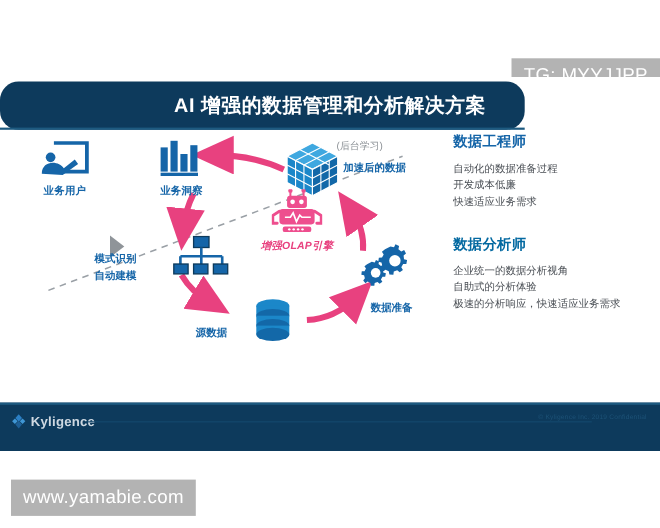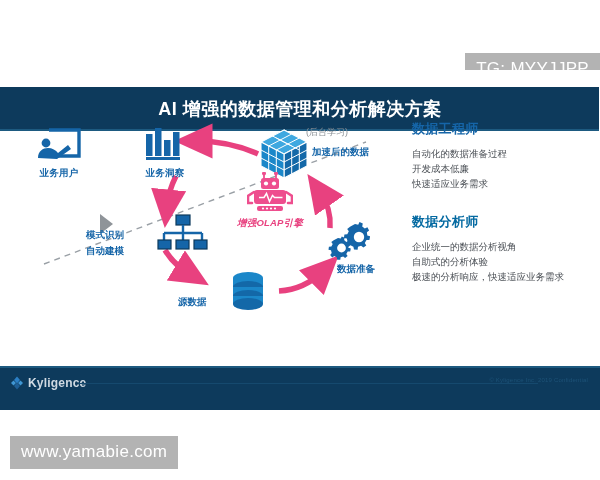--- a/index.html
+++ b/index.html
@@ -33,23 +33,24 @@
   #slide {
     position: absolute;
     left: 0; top: 70px;
     width: 600px; height: 340px;
     background: #ffffff;
   }
 
   
   #title-bar {
     position: absolute;
-    left: 0; top: 17px;
-    width: 599px; height: 44px;
+    left: 0; top: 4px;
+    width: 477px; height: 44px;
     background: #0d3a5c;
+    border-radius: 17px;
   }
   #title-bar::after{
     content:"";
     position:absolute; left:0; bottom:0; width:100%; height:2px;
     background:#1d5a80;
   }
   #slide-title {
     position: absolute;
     left: 0; top: 0;
     width: 600px;
@@ -267,21 +268,21 @@
     <div class="node" style="left:318px; top:106px; width:60px;">
       <svg class="ico" width="44" height="42" viewBox="0 0 44 42">
         <g fill="#1565a8">
           <path d="M29 4 l3.2 .7 1.3-2.6 3.3 1.5 -.6 2.9 2.6 2.1 2.6-1.4 1.7 3.2 -2.2 1.9 .4 3.3 2.8 .8 -.7 3.5 -2.9 .1 -1.7 2.9 1.5 2.5 -2.9 2.1 -2.3-1.8 -3.1 1.1 -.4 2.9 -3.6 -.1 -.6-2.9 -2.9-1.4 -2.4 1.6 -2.3-2.8 1.8-2.3 -.8-3.2 -2.9-.7 .5-3.5 2.9-.2 1.5-2.9 -1.6-2.4 2.8-2.2z"></path>
           <circle cx="33" cy="17" r="5.2" fill="#ffffff"></circle>
           <path d="M12 18 l2.7 .6 1.1-2.2 2.8 1.3 -.5 2.4 2.2 1.8 2.2-1.2 1.4 2.7 -1.8 1.6 .3 2.8 2.4 .7 -.6 3 -2.5 .1 -1.4 2.4 1.3 2.1 -2.5 1.8 -1.9-1.5 -2.6 .9 -.3 2.5 -3.1-.1 -.5-2.5 -2.5-1.2 -2 1.4 -2-2.4 1.5-2 -.7-2.7 -2.5-.6 .4-3 2.5-.2 1.3-2.4 -1.4-2.1 2.4-1.8z"></path>
           <circle cx="15.5" cy="28" r="4.4" fill="#ffffff"></circle>
         </g>
       </svg>
     </div>
-    <div class="label-side" style="left:337px; top:149px;">数据准备</div>
+    <div class="label-side" style="left:337px; top:160px;">数据准备</div>
 
     <div class="node" style="left:254px; top:14px; width:60px;">
       <svg class="ico" width="54" height="52" viewBox="0 0 54 52">
         <g stroke="#ffffff" stroke-width="1.1">
           <path d="M27 2 L50 14 L50 38 L27 50 L4 38 L4 14 Z" fill="#1b87c9"></path>
           <path d="M27 2 L50 14 L27 26 L4 14 Z" fill="#3fa8e0"></path>
           <path d="M27 26 L50 14 L50 38 L27 50 Z" fill="#1368a8"></path>
           <path d="M4 14 L27 26 L27 50 L4 38 Z" fill="#1b87c9"></path>
           <path d="M11.7 6 L34.7 18 M19.3 10 L42.3 22" stroke="#ffffff" stroke-width="1"></path>
           <path d="M42.3 10 L19.3 22 M34.7 6 L11.7 18" stroke="#ffffff" stroke-width="1"></path>

